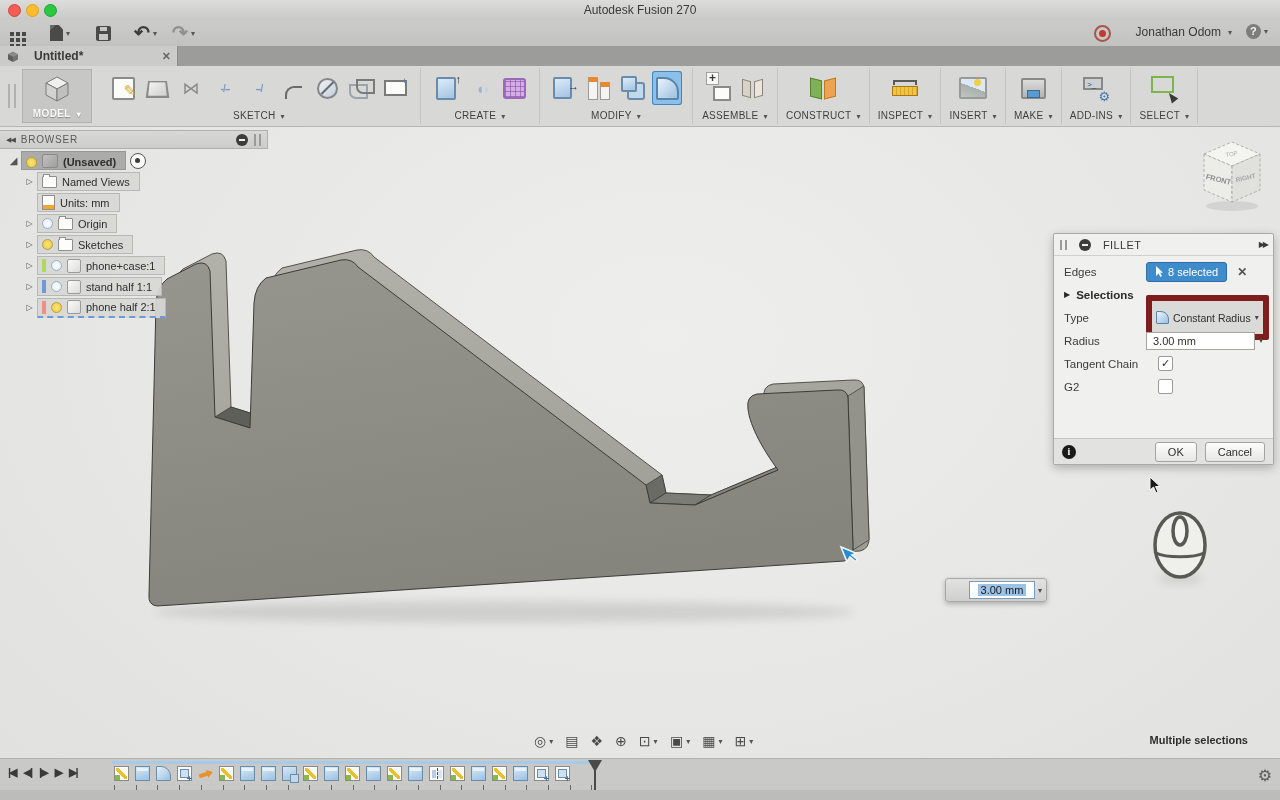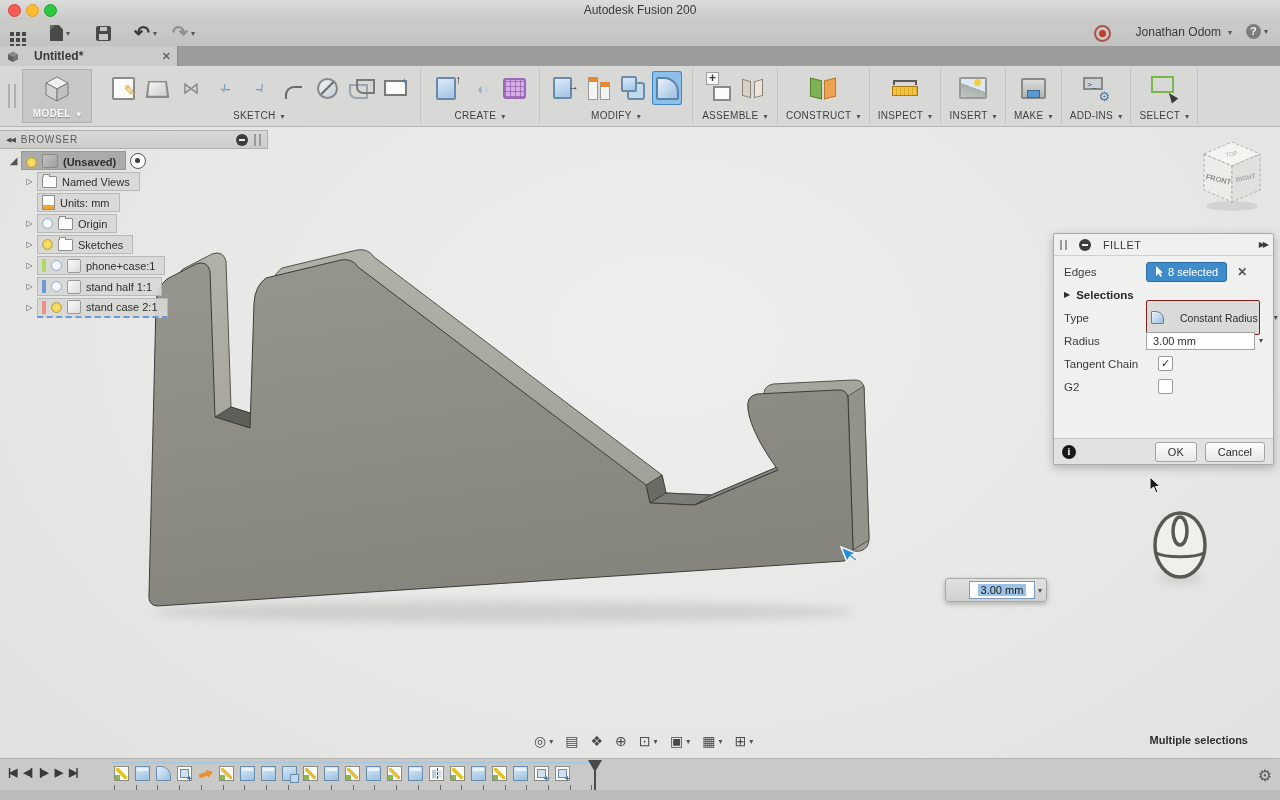--- a/index.html
+++ b/index.html
@@ -145,21 +145,21 @@
   #dlg-header{height:21px;border-bottom:1px solid #d0d0ce;display:flex;align-items:center;padding:0 6px;gap:12px;}
   #dlg-title{font-size:11px;color:#3a3a38;letter-spacing:.4px;flex:1;}
   .dlg-expand{font-size:8px;color:#3a3a38;letter-spacing:-2px;}
   .dlg-row{display:flex;align-items:center;height:23px;padding:0 10px;}
   .dlg-label{font-size:11.5px;color:#3c3c3a;width:82px;flex:0 0 auto;}
   .sel-btn{background:#3f8ccc;border:1px solid #2f6ca4;border-radius:3px;color:#fff;font-size:11px;
       display:inline-flex;align-items:center;gap:4px;padding:1px 8px;height:16px;}
   .dlg-x{margin-left:10px;font-size:12px;color:#55554f;font-weight:bold;}
   .sel-arrow{font-size:8px;color:#2a2a28;margin-right:6px;}
   .sel-head{font-size:11.5px;font-weight:bold;color:#2a2a28;}
-  .dd{display:flex;align-items:center;gap:16px;background:#dadad8;border:1px solid #7f1d1d;border-radius:2px;
+  .dd{display:flex;align-items:center;gap:4px;background:#dadad8;border:6px solid #7f1d1d;border-radius:2px;
       height:17px;padding:8px 4px;width:104px;}
   .dd-fillet-ic{width:11px;height:11px;background:linear-gradient(135deg,#eaf3fb,#9cc0e0);
       border:1px solid #5a84ac;border-radius:1px 8px 1px 1px;flex:0 0 auto;}
   .dd-text{font-size:10.5px;color:#2e2e2c;flex:1;white-space:nowrap;}
   .ddcaret{font-size:8px;color:#4a4a48;}
   .input{background:#fff;border:1px solid #a4a4a2;height:16px;width:100px;font-size:11px;color:#2e2e2c;
       display:flex;align-items:center;padding:0 6px;}
   .chk{width:13px;height:13px;background:#fff;border:1px solid #9a9a98;border-radius:2px;font-size:11px;
       line-height:12px;text-align:center;color:#2a2a28;}
   .cornerbtn{width:22px;height:19px;border:1px solid #b0b0ae;background:#ececea;border-radius:2px;
@@ -281,21 +281,21 @@
     <polygon points="40,36 68,24 68,60 40,72" fill="#e0e0dd" stroke="#a2a2a0" stroke-width="0.8" stroke-dasharray="3,2"></polygon>
     <text x="40" y="26" transform="rotate(-10 40 26)" font-size="6" fill="#b0b0ae" text-anchor="middle" font-family="Liberation Sans, sans-serif">TOP</text>
     <text x="26" y="52" transform="rotate(13 26 52)" font-size="7.5" font-weight="bold" fill="#8e8e8c" text-anchor="middle" font-family="Liberation Sans, sans-serif">FRONT</text>
     <text x="54" y="50" transform="rotate(-13 54 50)" font-size="6.5" font-weight="bold" fill="#a6a6a4" text-anchor="middle" font-family="Liberation Sans, sans-serif">RIGHT</text>
   </svg>
 
   <div id="titlebar" class="abs">
     <div id="tl-close" class="abs tl"></div>
     <div id="tl-min" class="abs tl"></div>
     <div id="tl-zoom" class="abs tl"></div>
-    <div id="win-title" class="abs">Autodesk Fusion 200</div>
+    <div id="win-title" class="abs">Autodesk Fusion 270</div>
   </div>
 
   <div id="toolbar" class="abs">
     <div class="tbtn" style="left:10px;">
         <span class="grid-ic"></span>
       </div>
     <div class="tbtn" style="left:50px;">
         <span class="file-ic"></span>
         <span class="caret">▾</span>
       </div>
@@ -487,21 +487,21 @@
             <span class="body-ic"></span>
             <span>stand half 1:1</span>
           </span>
         </div>
         <div class="trow" style="margin-left: 16px;">
           <span class="tarrow">▷</span>
           <span class="pill editing">
             <span class="cbar" style="background: rgb(239, 143, 134);"></span>
             <span class="bulb"></span>
             <span class="body-ic"></span>
-            <span>stand case 2:1</span>
+            <span>phone half 2:1</span>
           </span>
         </div>
       </div>
   </div>
 
   <div id="fillet-dialog" class="abs">
     <div id="dlg-header">
       <span class="gripbar" style="height:10px"></span>
       <span class="circlebtn" style="margin-right:0"></span>
       <span id="dlg-title">FILLET</span>

